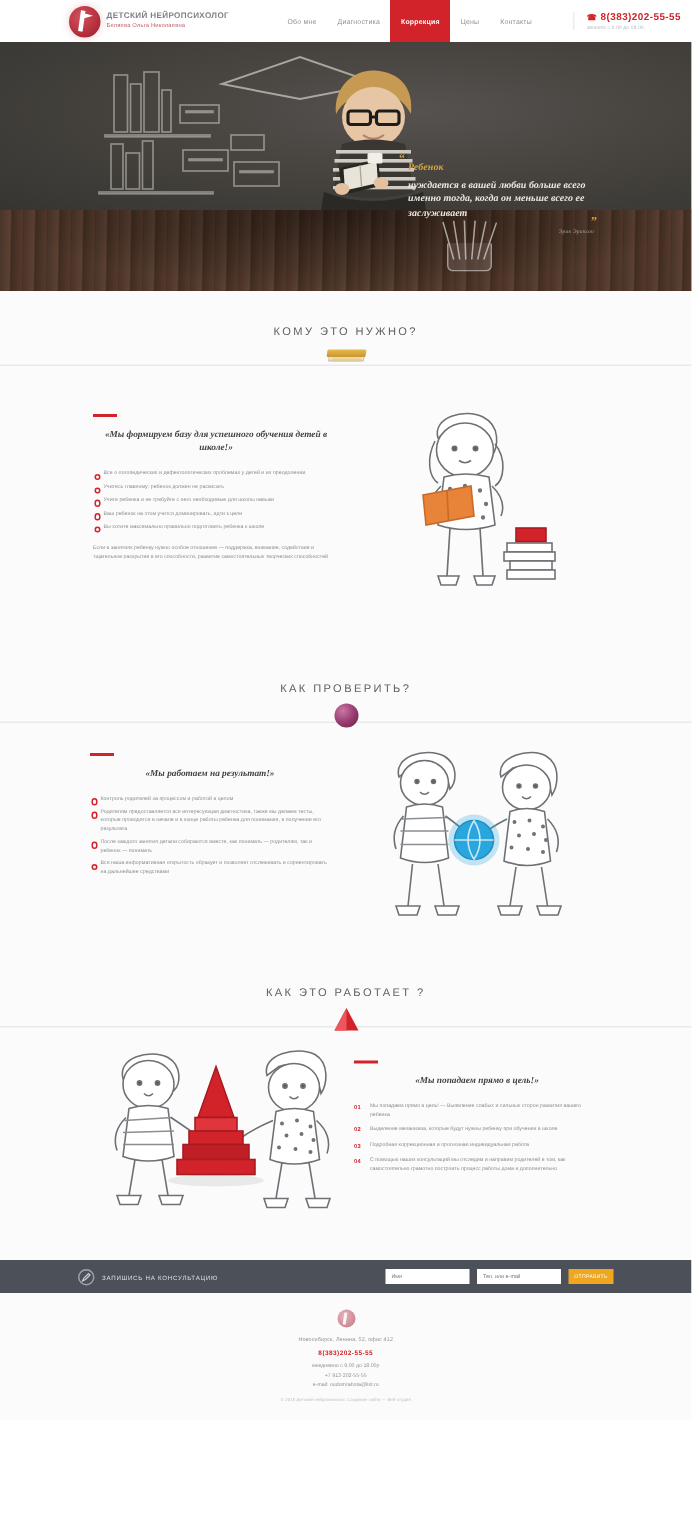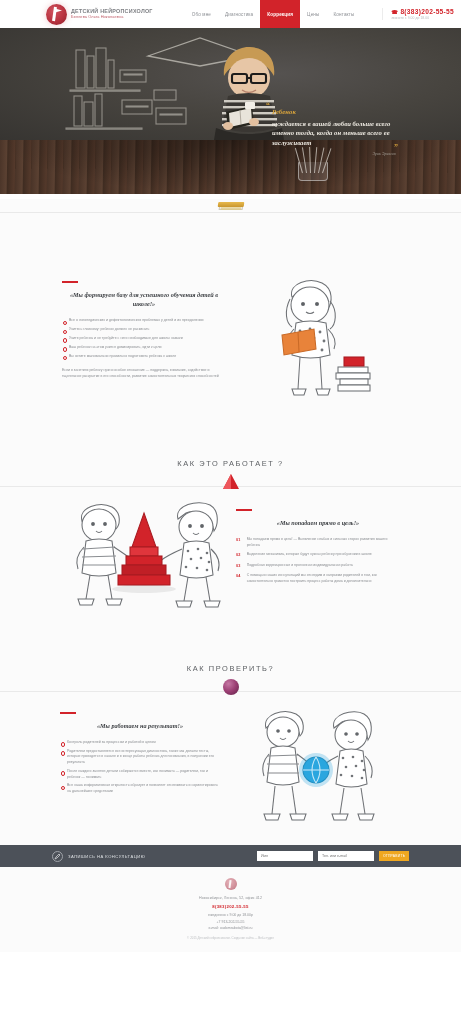--- a/index.html
+++ b/index.html
@@ -367,20 +367,21 @@
     <div class="quote">
       <span class="q-mark q-open">“</span>
       <span class="q-lead">Ребенок</span>
       <div class="q-body">нуждается в вашей любви больше всего именно тогда, когда он меньше всего ее заслуживает</div>
       <span class="q-mark q-close">”</span>
       <div class="q-author">Эрик Эриксон</div>
     </div>
   </div>
 
   <div class="section" style="height:238px;">
+    <div class="sec-title">КОМУ ЭТО НУЖНО?</div>
     <div class="sec-icon-row">
       <div class="sec-rule"></div>
       <div class="sec-icon">
         <div class="ic-book">
             <div class="pg"></div>
             <div class="sp"></div>
             <div class="cv"></div>
           </div>
       </div>
     </div>
@@ -433,20 +434,94 @@
         <path d="M48 80 L46 112"></path>
           <path d="M68 80 L70 112"></path>
         <path d="M40 112 L54 112 L52 118 L42 118 Z" fill="#fff"></path>
         <path d="M64 112 L78 112 L76 118 L66 118 Z" fill="#fff"></path>
 
         <rect x="86" y="90" width="30" height="6" fill="#fff"></rect>
         <rect x="84" y="96" width="34" height="6" fill="#fff"></rect>
         <rect x="88" y="102" width="28" height="6" fill="#fff"></rect>
         <rect x="86" y="108" width="32" height="6" fill="#fff"></rect>
         <rect x="92" y="80" width="20" height="9" fill="#d2232a" stroke="#a81b21"></rect>
+      </g>
+    </svg>
+  </div>
+
+  <div class="section" style="height:203px;">
+    <div class="sec-title">КАК ПРОВЕРИТЬ?</div>
+    <div class="sec-icon-row">
+      <div class="sec-rule"></div>
+      <div class="sec-icon">
+          <div class="ic-ball"></div>
+        </div>
+    </div>
+
+    <div style="position:absolute; left:60px; top:70px; width:160px;">
+      <div class="block-rule" style="margin-left:0;"></div>
+      <div class="block-title">«Мы работаем на результат!»</div>
+      <div class="txt-list">
+        <div class="txt-li">Контроль родителей за процессом и работой в целом</div>
+        <div class="txt-li">Родителям предоставляется вся интересующая диагностика, также мы делаем тесты, которые проводятся в начале и в конце работы ребенка для понимания, в получении его результата</div>
+        <div class="txt-li">После каждого занятия детали собираются вместе, как понимать — родителям, так и ребенок — понимать</div>
+        <div class="txt-li">Вся наша информативная открытость образует и позволяет отслеживать и сориентировать на дальнейшее средствами</div>
+      </div>
+    </div>
+
+    <svg class="fig" style="left:250px; top:66px;" width="128" height="124" viewBox="0 0 128 124">
+      <g stroke="#6d7074" stroke-width="1.05" fill="none">
+
+        <path d="M16 20 C12 6 34 0 46 6 C56 12 54 24 50 28 C48 16 34 10 24 14 Z" fill="#fff"></path>
+        <ellipse cx="33" cy="24" rx="16" ry="15" fill="#fff"></ellipse>
+        <circle cx="28" cy="23" r="1.3" fill="#5a5d60"></circle>
+          <circle cx="39" cy="23" r="1.3" fill="#5a5d60"></circle>
+        <path d="M30 30 Q33 33 36 30"></path>
+        <path d="M21 40 Q33 36 45 40 L49 74 Q33 80 17 74 Z" fill="#fff"></path>
+        <g stroke="#8a8d91">
+            <path d="M18 48 L48 47"></path>
+            <path d="M17 56 L49 56"></path>
+            <path d="M17 65 L49 65"></path>
+          </g>
+        <path d="M19 46 Q10 56 14 68"></path>
+          <path d="M47 46 Q58 54 64 60"></path>
+        <path d="M25 78 L22 106"></path>
+          <path d="M42 78 L46 106"></path>
+        <path d="M14 106 L30 106 L28 112 L16 112 Z" fill="#fff"></path>
+        <path d="M40 106 L56 106 L54 112 L42 112 Z" fill="#fff"></path>
+
+        <path d="M84 20 C80 6 104 0 114 6 C124 12 122 26 118 32 C116 18 100 10 92 14 Z" fill="#fff"></path>
+        <ellipse cx="101" cy="27" rx="16" ry="15" fill="#fff"></ellipse>
+        <circle cx="96" cy="26" r="1.3" fill="#5a5d60"></circle>
+          <circle cx="107" cy="26" r="1.3" fill="#5a5d60"></circle>
+        <path d="M98 33 Q101 36 104 33"></path>
+        <path d="M90 43 Q101 39 113 43 L117 76 Q101 82 86 76 Z" fill="#fff"></path>
+        <g fill="#8a8d91">
+          <circle cx="93" cy="50" r=".8"></circle>
+            <circle cx="103" cy="49" r=".8"></circle>
+            <circle cx="112" cy="53" r=".8"></circle>
+          <circle cx="96" cy="59" r=".8"></circle>
+            <circle cx="106" cy="58" r=".8"></circle>
+            <circle cx="114" cy="62" r=".8"></circle>
+          <circle cx="91" cy="67" r=".8"></circle>
+            <circle cx="102" cy="68" r=".8"></circle>
+            <circle cx="112" cy="70" r=".8"></circle>
+        </g>
+        <path d="M88 48 Q76 54 70 60"></path>
+          <path d="M115 48 Q125 58 121 70"></path>
+        <path d="M94 80 L90 106"></path>
+          <path d="M111 80 L115 106"></path>
+        <path d="M82 106 L98 106 L96 112 L84 112 Z" fill="#fff"></path>
+        <path d="M108 106 L124 106 L122 112 L110 112 Z" fill="#fff"></path>
+
+        <circle cx="66" cy="62" r="13" fill="#2aa7e0" stroke="#1d86b6"></circle>
+        <circle cx="66" cy="62" r="17" fill="rgba(42,167,224,.28)" stroke="none"></circle>
+        <path d="M53 62 L79 62" stroke="#c9e9f7"></path>
+        <path d="M66 49 Q74 62 66 75" stroke="#c9e9f7"></path>
+        <path d="M66 49 Q58 62 66 75" stroke="#c9e9f7"></path>
       </g>
     </svg>
   </div>
 
   <div class="section" style="height:205px;">
     <div class="sec-title">КАК ЭТО РАБОТАЕТ ?</div>
     <div class="sec-icon-row">
       <div class="sec-rule"></div>
       <div class="sec-icon">
         <svg class="ic-pyr" viewBox="0 0 18 16">
@@ -527,94 +602,20 @@
           <span>Подробная коррекционная и прогнозная индивидуальная работа</span>
         </div>
         <div class="num-li">
           <span class="n">04</span>
           <span>С помощью наших консультаций мы отследим и направим родителей в том, как самостоятельно грамотно построить процесс работы дома и дополнительно</span>
         </div>
       </div>
     </div>
   </div>
 
-  <div class="section" style="height:203px;">
-    <div class="sec-title">КАК ПРОВЕРИТЬ?</div>
-    <div class="sec-icon-row">
-      <div class="sec-rule"></div>
-      <div class="sec-icon">
-          <div class="ic-ball"></div>
-        </div>
-    </div>
-
-    <div style="position:absolute; left:60px; top:70px; width:160px;">
-      <div class="block-rule" style="margin-left:0;"></div>
-      <div class="block-title">«Мы работаем на результат!»</div>
-      <div class="txt-list">
-        <div class="txt-li">Контроль родителей за процессом и работой в целом</div>
-        <div class="txt-li">Родителям предоставляется вся интересующая диагностика, также мы делаем тесты, которые проводятся в начале и в конце работы ребенка для понимания, в получении его результата</div>
-        <div class="txt-li">После каждого занятия детали собираются вместе, как понимать — родителям, так и ребенок — понимать</div>
-        <div class="txt-li">Вся наша информативная открытость образует и позволяет отслеживать и сориентировать на дальнейшее средствами</div>
-      </div>
-    </div>
-
-    <svg class="fig" style="left:250px; top:66px;" width="128" height="124" viewBox="0 0 128 124">
-      <g stroke="#6d7074" stroke-width="1.05" fill="none">
-
-        <path d="M16 20 C12 6 34 0 46 6 C56 12 54 24 50 28 C48 16 34 10 24 14 Z" fill="#fff"></path>
-        <ellipse cx="33" cy="24" rx="16" ry="15" fill="#fff"></ellipse>
-        <circle cx="28" cy="23" r="1.3" fill="#5a5d60"></circle>
-          <circle cx="39" cy="23" r="1.3" fill="#5a5d60"></circle>
-        <path d="M30 30 Q33 33 36 30"></path>
-        <path d="M21 40 Q33 36 45 40 L49 74 Q33 80 17 74 Z" fill="#fff"></path>
-        <g stroke="#8a8d91">
-            <path d="M18 48 L48 47"></path>
-            <path d="M17 56 L49 56"></path>
-            <path d="M17 65 L49 65"></path>
-          </g>
-        <path d="M19 46 Q10 56 14 68"></path>
-          <path d="M47 46 Q58 54 64 60"></path>
-        <path d="M25 78 L22 106"></path>
-          <path d="M42 78 L46 106"></path>
-        <path d="M14 106 L30 106 L28 112 L16 112 Z" fill="#fff"></path>
-        <path d="M40 106 L56 106 L54 112 L42 112 Z" fill="#fff"></path>
-
-        <path d="M84 20 C80 6 104 0 114 6 C124 12 122 26 118 32 C116 18 100 10 92 14 Z" fill="#fff"></path>
-        <ellipse cx="101" cy="27" rx="16" ry="15" fill="#fff"></ellipse>
-        <circle cx="96" cy="26" r="1.3" fill="#5a5d60"></circle>
-          <circle cx="107" cy="26" r="1.3" fill="#5a5d60"></circle>
-        <path d="M98 33 Q101 36 104 33"></path>
-        <path d="M90 43 Q101 39 113 43 L117 76 Q101 82 86 76 Z" fill="#fff"></path>
-        <g fill="#8a8d91">
-          <circle cx="93" cy="50" r=".8"></circle>
-            <circle cx="103" cy="49" r=".8"></circle>
-            <circle cx="112" cy="53" r=".8"></circle>
-          <circle cx="96" cy="59" r=".8"></circle>
-            <circle cx="106" cy="58" r=".8"></circle>
-            <circle cx="114" cy="62" r=".8"></circle>
-          <circle cx="91" cy="67" r=".8"></circle>
-            <circle cx="102" cy="68" r=".8"></circle>
-            <circle cx="112" cy="70" r=".8"></circle>
-        </g>
-        <path d="M88 48 Q76 54 70 60"></path>
-          <path d="M115 48 Q125 58 121 70"></path>
-        <path d="M94 80 L90 106"></path>
-          <path d="M111 80 L115 106"></path>
-        <path d="M82 106 L98 106 L96 112 L84 112 Z" fill="#fff"></path>
-        <path d="M108 106 L124 106 L122 112 L110 112 Z" fill="#fff"></path>
-
-        <circle cx="66" cy="62" r="13" fill="#2aa7e0" stroke="#1d86b6"></circle>
-        <circle cx="66" cy="62" r="17" fill="rgba(42,167,224,.28)" stroke="none"></circle>
-        <path d="M53 62 L79 62" stroke="#c9e9f7"></path>
-        <path d="M66 49 Q74 62 66 75" stroke="#c9e9f7"></path>
-        <path d="M66 49 Q58 62 66 75" stroke="#c9e9f7"></path>
-      </g>
-    </svg>
-  </div>
-
   <div class="cta">
     <div class="cta-badge">
       <svg width="7" height="7" viewBox="0 0 7 7">
         <path d="M1 6 L2 4 L5 1 L6 2 L3 5 Z" fill="none" stroke="#cfd2d6" stroke-width=".8"></path>
       </svg>
     </div>
     <div class="cta-label">ЗАПИШИСЬ НА КОНСУЛЬТАЦИЮ</div>
     <div class="cta-form">
       <input class="cta-input" placeholder="Имя" style="">
       <input class="cta-input" placeholder="Тел. или e-mail" style="">

